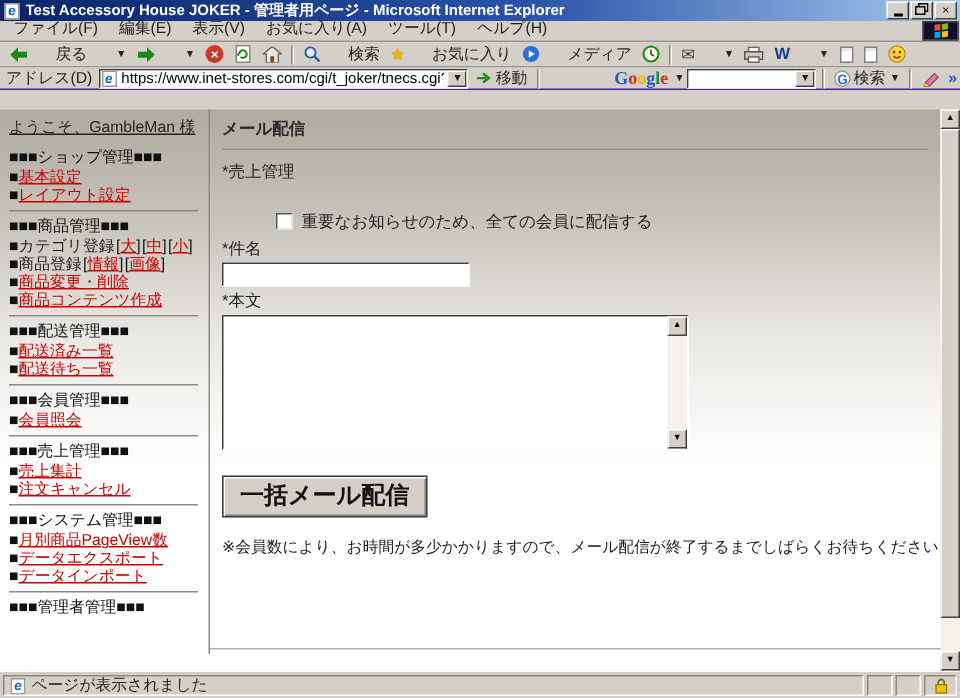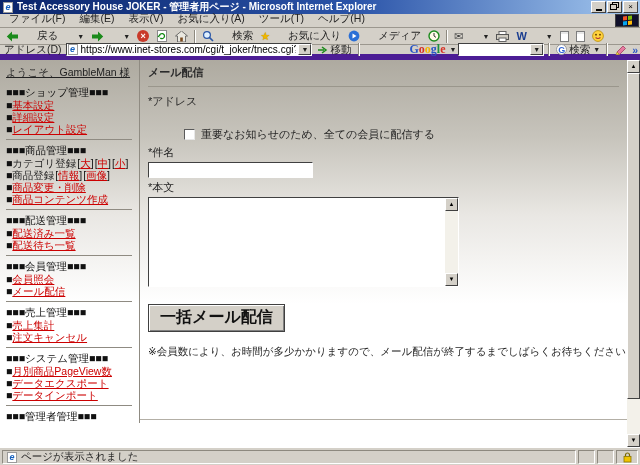--- a/index.html
+++ b/index.html
@@ -34,21 +34,21 @@
   .stop-ic { width:12px; height:12px; border-radius:50%; background:#c93a2a; color:#fff; font-size:9px;
     line-height:12px; text-align:center; font-weight:bold; display:inline-block; }
   .word-ic { font-weight:bold; color:#1a3d8f; font-size:11px; }
   .mail-ic { font-size:11px; color:#444; }
   .page-ic { display:inline-block; width:9px; height:11px; background:#fff; border:1px solid #7d7d7d;
     box-shadow:inset 0 2px 0 #e8e8e8; }
   .star-ic { color:#edb500; font-size:11px; text-shadow:0 0 1px #9a7700; }
 
   
   .addressbar { height:15px; background:#d4d0c8; display:flex; align-items:center; padding:0 2px; gap:2px;
-    border-bottom:6px solid #4c1d95; flex:none; font-size:10.5px; }
+    border-bottom:1px solid #4c1d95; flex:none; font-size:10.5px; }
   .addr-label { padding:0 2px; white-space:nowrap; }
   .combo { display:flex; align-items:center; background:#fff; border:1px solid; border-color:#404040 #fff #fff #404040;
     height:13px; overflow:hidden; }
   .addr-combo { width:300px; }
   .combo input { border:0; outline:0; flex:1; font-size:10px; font-family:inherit; padding:0 2px; min-width:0; background:#fff; }
   .combo-drop { width:13px; height:11px; background:#d4d0c8; border:1px solid; border-color:#fff #404040 #404040 #fff;
     font-size:7px; line-height:9px; text-align:center; flex:none; }
   .iepage { display:inline-flex; width:10px; height:11px; background:#fff; border:1px solid #9a9a9a;
     color:#1560bd; font-weight:bold; font-style:italic; font-size:9px; line-height:9px;
     align-items:center; justify-content:center; flex:none; margin:0 1px; }
@@ -56,21 +56,21 @@
   .google-logo { font-weight:bold; font-size:12px; letter-spacing:0; padding:0 1px; white-space:nowrap;
     font-family:"Liberation Serif","DejaVu Serif",serif;margin-left:44px; }
   .g-combo { width:104px; }
   .g-search { display:flex; align-items:center; gap:2px; padding:0 2px; white-space:nowrap; }
   .g-ball { width:11px; height:11px; border-radius:50%; border:1px solid #999; background:#fff; color:#3467d6;
     font-weight:bold; font-size:9px; line-height:10px; text-align:center; display:inline-block; }
   .chevrons { color:#2a56c6; font-weight:bold; }
 
   
   .content { flex:1; position:relative; display:flex;
-    background:linear-gradient(to bottom,#aeaaa0 0%,#c7c4bc 20%,#e9e7e3 40%,#ffffff 63%,#ffffff 100%); }
+    background:linear-gradient(to bottom,#aeaaa0 0%,#c7c4bc 20%,#e9e7e3 40%,#ffffff 63%,#ffffff 100%);margin-top:13px; }
   .bottom-line { position:absolute; left:140px; right:13px; top:359px; border-top:1px solid #b3afa6; }
 
   
   .sidebar { width:140px; flex:none; border-right:1px solid #8f8b82; height:363px; padding:6px 3px 0 6px;
     font-size:10.5px; line-height:12px; overflow:hidden; }
   .welcome { text-decoration:underline; color:#222; margin-bottom:8px; white-space:nowrap; }
   .side-heading { color:#111; white-space:nowrap; margin-bottom:1px; }
   .side-item { white-space:nowrap; }
   .bullet { color:#111; }
   .side-link { color:#cc0000; text-decoration:underline; cursor:pointer; }
@@ -277,54 +277,52 @@
   </div>
 
   <div class="content">
     <div class="bottom-line"></div>
 
     <div class="sidebar">
       <div class="welcome">ようこそ、GambleMan 様</div>
       <div id="sidebar-sections">
           <div class="side-heading">■■■ショップ管理■■■</div>
           <div class="side-item"><span class="bullet">■</span><a class="side-link">基本設定</a></div>
-          <div class="side-item"><span class="bullet">■</span><a class="side-link">詳細設定</a></div>
           <div class="side-item"><span class="bullet">■</span><a class="side-link">レイアウト設定</a></div>
           <div class="side-sep"></div>
           <div class="side-heading">■■■商品管理■■■</div>
           <div class="side-item"><span class="bullet">■</span><span>カテゴリ登録</span><span class="bracket">[<a class="side-link">大</a>]</span><span class="bracket">[<a class="side-link">中</a>]</span><span class="bracket">[<a class="side-link">小</a>]</span></div>
           <div class="side-item"><span class="bullet">■</span><span>商品登録</span><span class="bracket">[<a class="side-link">情報</a>]</span><span class="bracket">[<a class="side-link">画像</a>]</span></div>
           <div class="side-item"><span class="bullet">■</span><a class="side-link">商品変更・削除</a></div>
           <div class="side-item"><span class="bullet">■</span><a class="side-link">商品コンテンツ作成</a></div>
           <div class="side-sep"></div>
           <div class="side-heading">■■■配送管理■■■</div>
           <div class="side-item"><span class="bullet">■</span><a class="side-link">配送済み一覧</a></div>
           <div class="side-item"><span class="bullet">■</span><a class="side-link">配送待ち一覧</a></div>
           <div class="side-sep"></div>
           <div class="side-heading">■■■会員管理■■■</div>
           <div class="side-item"><span class="bullet">■</span><a class="side-link">会員照会</a></div>
-          <div class="side-item"><span class="bullet">■</span><a class="side-link">メール配信</a></div>
           <div class="side-sep"></div>
           <div class="side-heading">■■■売上管理■■■</div>
           <div class="side-item"><span class="bullet">■</span><a class="side-link">売上集計</a></div>
           <div class="side-item"><span class="bullet">■</span><a class="side-link">注文キャンセル</a></div>
           <div class="side-sep"></div>
           <div class="side-heading">■■■システム管理■■■</div>
           <div class="side-item"><span class="bullet">■</span><a class="side-link">月別商品PageView数</a></div>
           <div class="side-item"><span class="bullet">■</span><a class="side-link">データエクスポート</a></div>
           <div class="side-item"><span class="bullet">■</span><a class="side-link">データインポート</a></div>
           <div class="side-sep"></div>
           <div class="side-heading">■■■管理者管理■■■</div>
         </div>
     </div>
 
     <div class="main">
       <div class="main-title">メール配信</div>
       <hr class="rule">
-      <div class="req-note">*アドレス</div>
+      <div class="req-note">*売上管理</div>
       <div class="chk-row">
         <span class="cb"></span>
         <span>重要なお知らせのため、全ての会員に配信する</span>
       </div>
       <div class="fld-label">*件名</div>
       <input type="text" class="subject-input" value="" style="">
       <div class="fld-label">*本文</div>
       <div class="ta-box">
         <span></span>
         <span class="ta-scroll">

